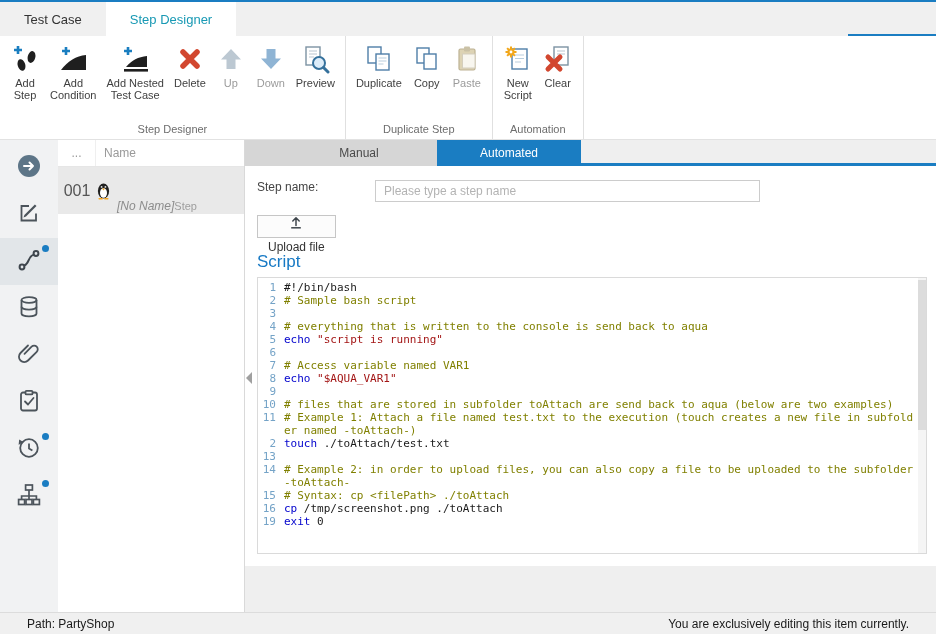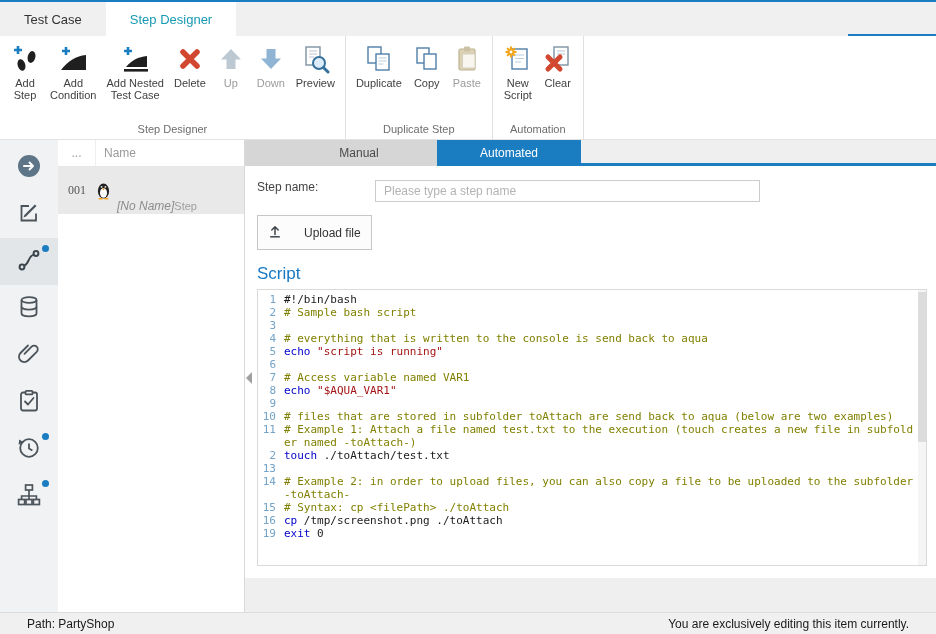--- a/index.html
+++ b/index.html
@@ -29,40 +29,40 @@
   .sidebar { flex: 0 0 58px; background: #f1f2f3; display: flex; flex-direction: column; padding-top: 4px; }
   .side-item { height: 47px; display: flex; align-items: center; justify-content: center; position: relative; cursor: default; }
   .side-item.active { background: #e2e6e9; }
   .dot { position: absolute; top: 7px; right: 9px; width: 7px; height: 7px; border-radius: 50%; background: #1a7dc2; }
 
   .steps-panel { flex: 0 0 187px; background: #fff; border-right: 1px solid #d9d9d9; display: flex; flex-direction: column; }
   .steps-header { flex: 0 0 27px; display: flex; align-items: center; border-bottom: 1px solid #e6e6e6; color: #9a9a9a; font-size: 12px; }
   .col-dots { flex: 0 0 38px; text-align: center; border-right: 1px solid #efefef; align-self: stretch; display: flex; align-items: center; justify-content: center; }
   .col-name { padding-left: 8px; }
   .step-row { flex: 0 0 43px; background: #e9e9e9; display: flex; align-items: center; cursor: default; }
-  .step-num { flex: 0 0 38px; text-align: center; color: #555; font-size: 12px; font-family: Liberation Serif, serif; }
+  .step-num { flex: 0 0 38px; text-align: center; color: #555; font-size: 16px; }
   .step-icon { margin-right: 6px; display: flex; }
   .step-texts { display: flex; flex-direction: row; line-height: 15px; margin-top: 32px; }
   .step-name { font-size: 12px; font-style: italic; color: #8c8c8c; }
   .step-type { font-size: 11px; color: #9e9e9e; }
 
   .right-panel { flex: 1; min-width: 0; background: #efefef; display: flex; flex-direction: column; position: relative; }
   .etabs { flex: 0 0 26px; display: flex; }
   .etab { display: flex; align-items: center; justify-content: center; font-size: 12px; cursor: default; }
   .etab.manual { width: 192px; background: #d6d6d6; color: #4a4a4a; padding-left: 36px; }
   .etab.automated { width: 144px; background: #1a7dc2; color: #fff; }
   .etab-filler { flex: 1; border-bottom: 3px solid #1a7dc2; background: #efefef; }
 
   .panel-body { background: #fff; padding: 14px 0 12px 12px; }
   .form-row { display: flex; align-items: flex-start; }
   .form-label { width: 118px; font-size: 12px; color: #444; }
   .step-name-input { width: 385px; height: 22px; border: 1px solid #ccc; font-size: 12px; padding: 0 8px; color: #333; font-family: inherit; outline: none; }
   .step-name-input::placeholder { color: #b3b3b3; }
 
-  .upload-btn { margin-top: 13px; display: inline-flex; align-items: center; gap: 22px; height: 35px; padding: 0 10px; border: 1px solid #c6c6c6; background: #fcfcfc; font-size: 12px; color: #333; font-family: inherit; cursor: default; }
+  .upload-btn { margin-top: 13px; display: inline-flex; align-items: center; gap: 8px; height: 23px; padding: 0 10px; border: 1px solid #c6c6c6; background: #fcfcfc; font-size: 12px; color: #333; font-family: inherit; cursor: default; flex-direction: column; }
 
   .script-heading { margin-top: 14px; font-size: 17px; font-weight: 400; color: #1779c4; }
 
   .editor { margin-top: 5px; width: 670px; height: 277px; border: 1px solid #dadada; background: #fff;
             font-family: "DejaVu Sans Mono", "Liberation Mono", monospace; font-size: 11px; line-height: 13px;
             overflow: hidden; position: relative; padding-top: 3px; }
   .code-area { margin-right: 8px; }
   .code-line { display: flex; }
   .ln { flex: 0 0 26px; text-align: right; padding-right: 8px; color: #74a3c7; }
   .lt { flex: 1; white-space: pre-wrap; word-break: break-all; color: #1a1a1a; }

